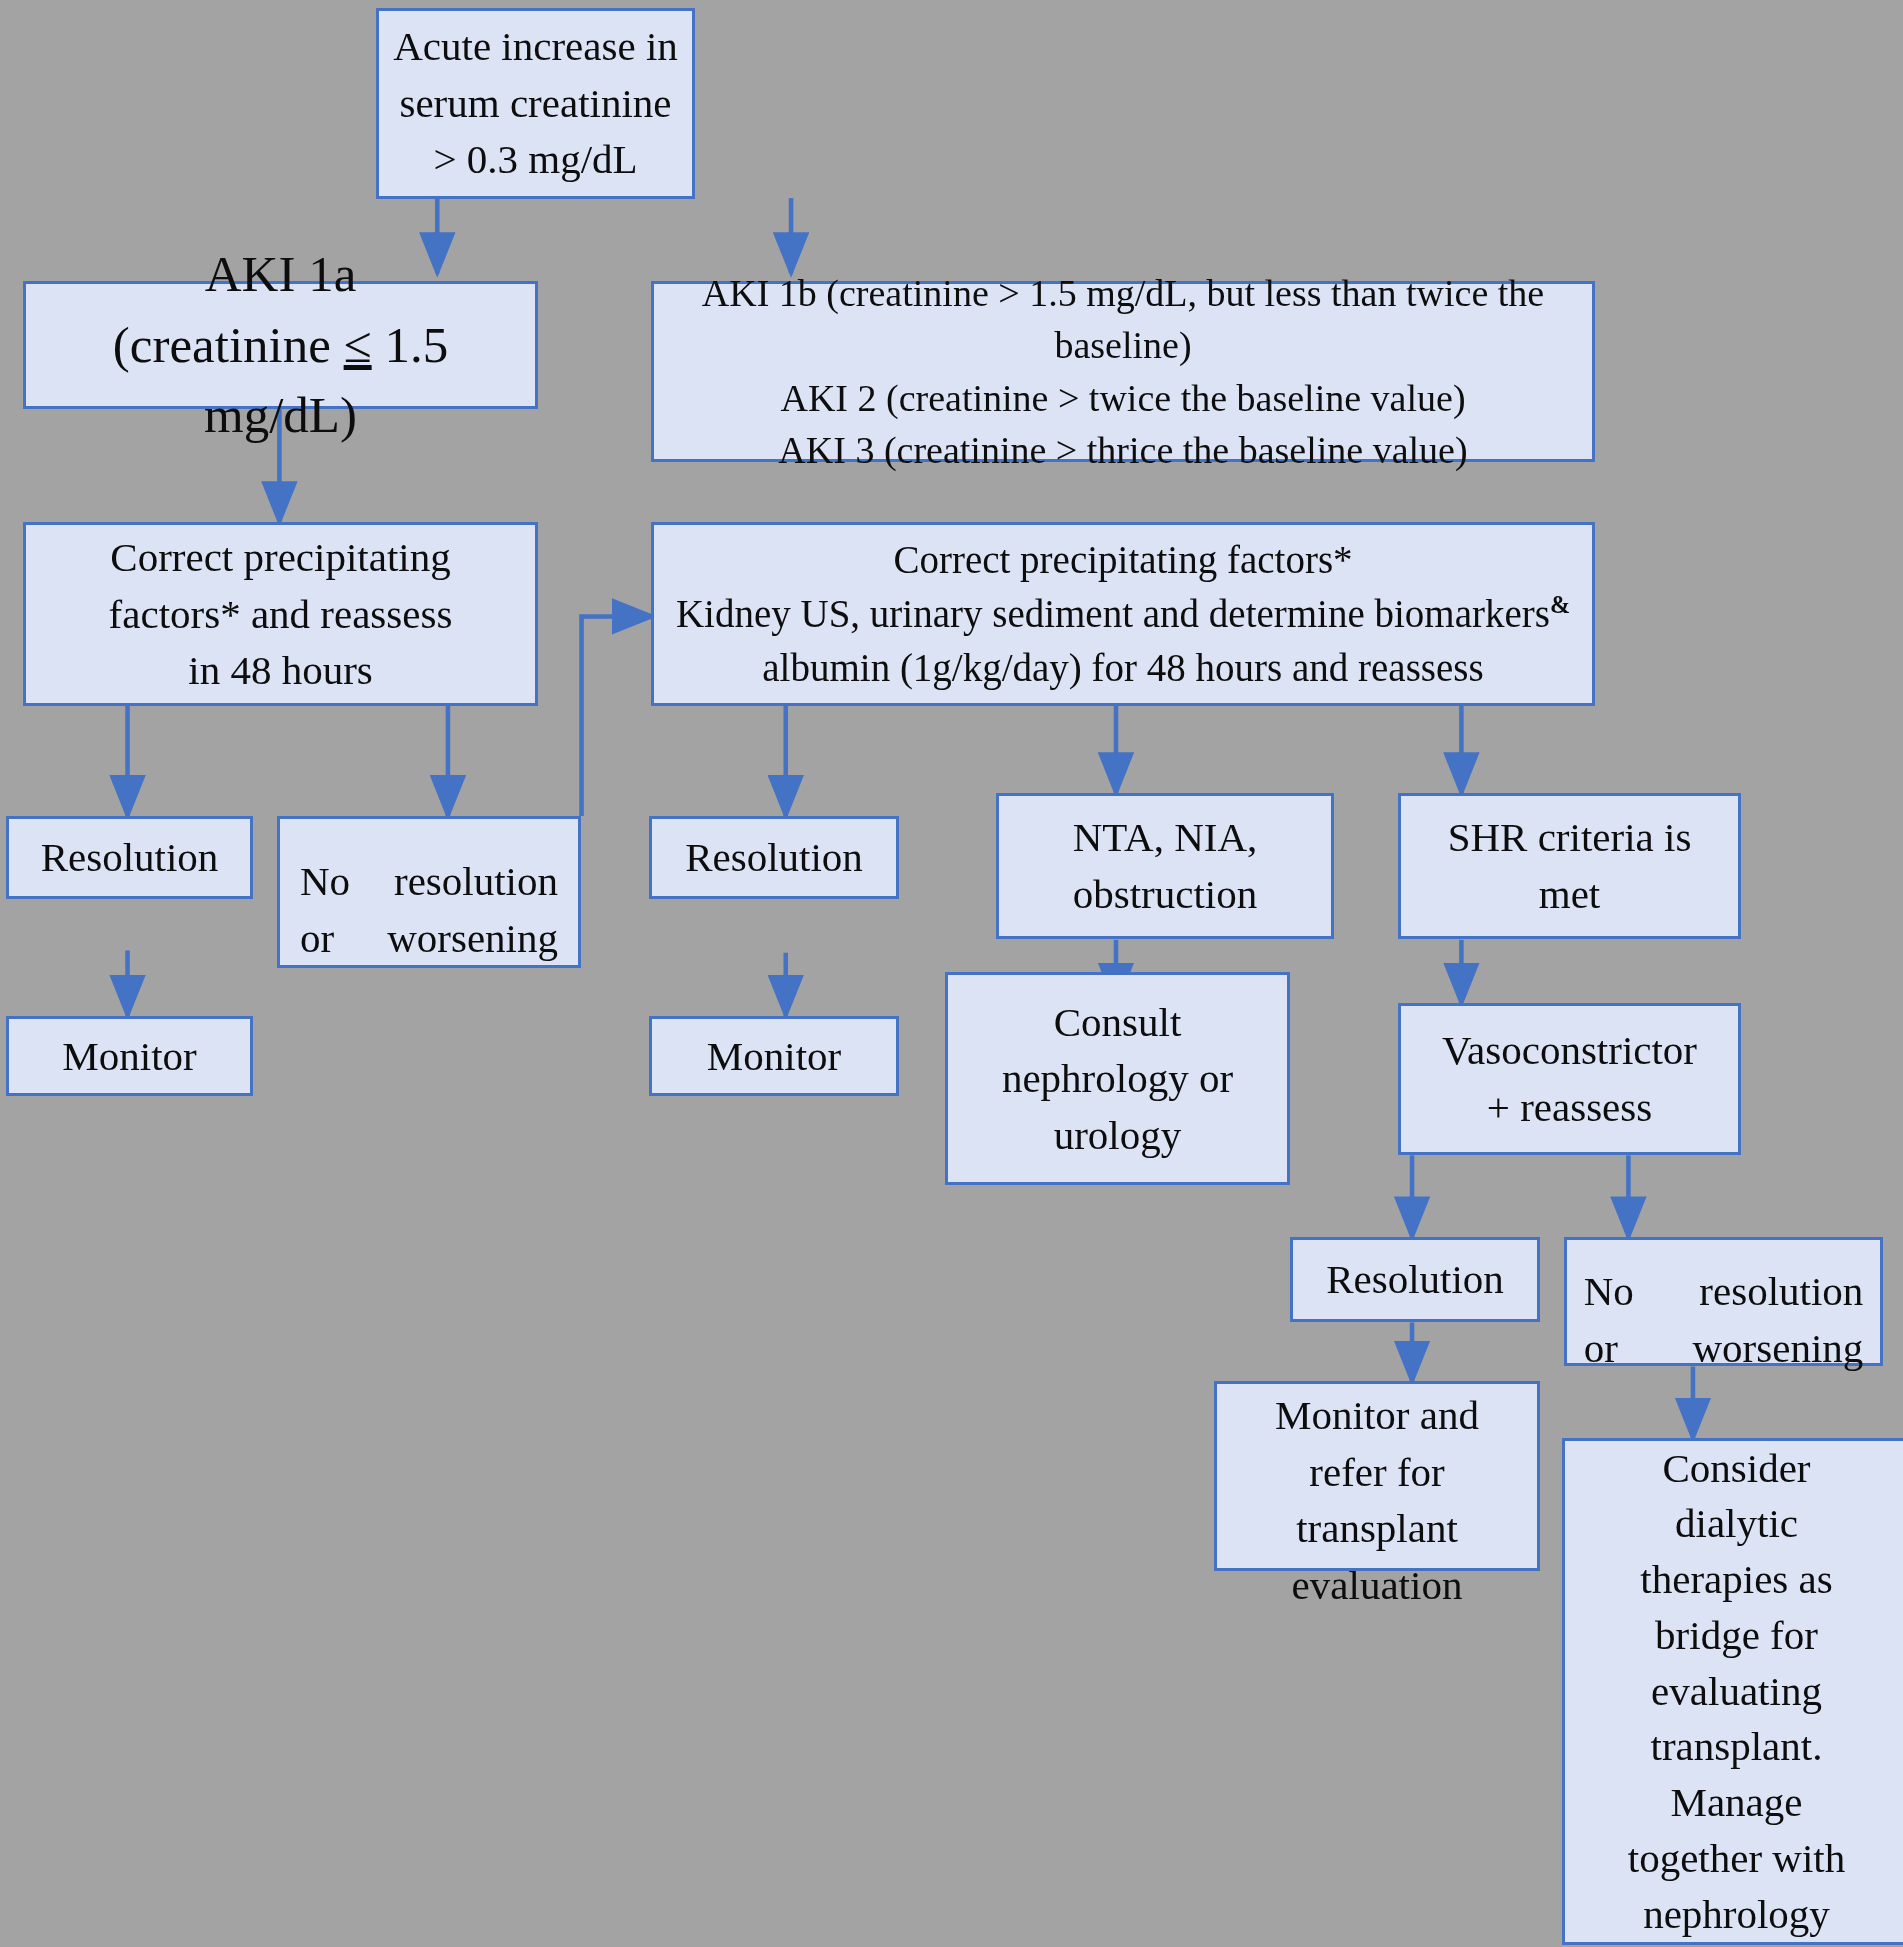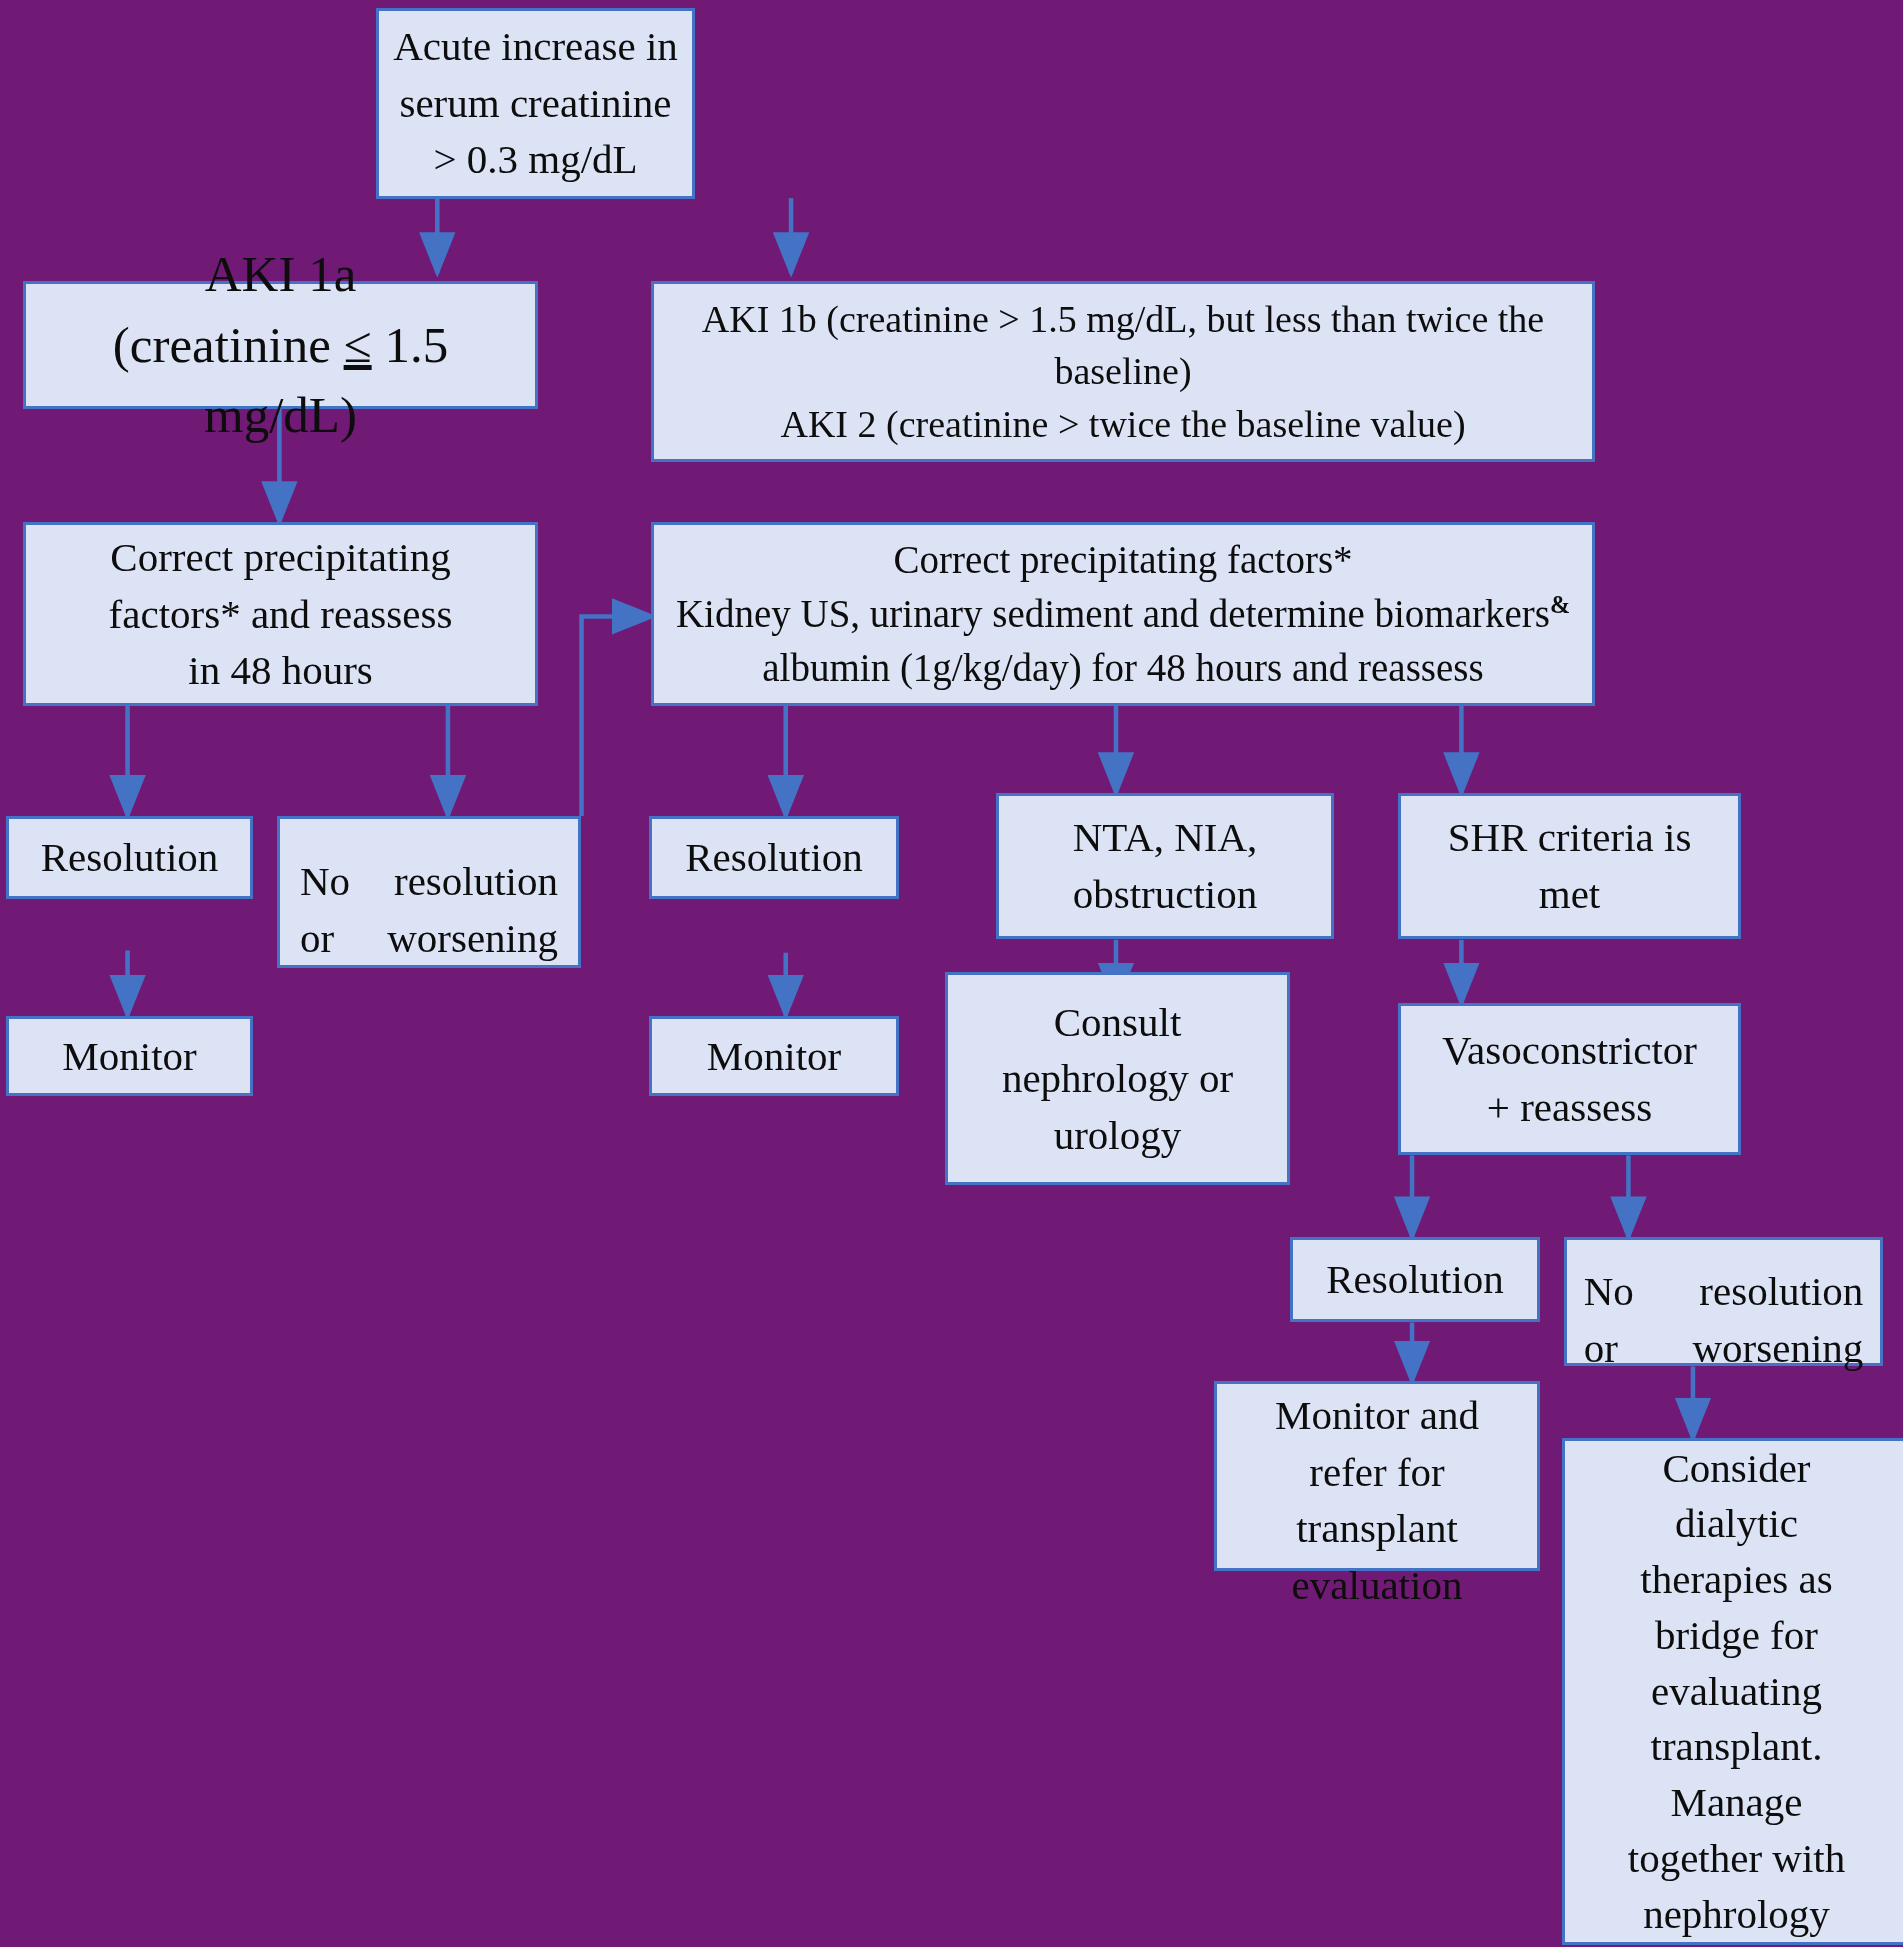--- a/index.html
+++ b/index.html
@@ -4,21 +4,21 @@
 <style>
   html, body {
     margin: 0;
     padding: 0;
     background: #ffffff;
   }
   #stage {
     position: relative;
     width: 1904px;
     height: 1948px;
-    background: #701a75;
+    background: #a3a3a3;
     font-family: "Liberation Serif", "DejaVu Serif", serif;
     overflow: hidden;
   }
   .node {
     position: absolute;
     box-sizing: border-box;
     background: #dce3f5;
     border: 3px solid #4472c4;
     display: flex;
     align-items: center;
@@ -117,21 +117,21 @@
     <span class="txt">Acute increase in
 serum creatinine
 &gt; 0.3 mg/dL</span>
   </div>
 
   <div class="node" style="left:23px; top:281px; width:515px; height:128px; font-size:51px;">
     <span class="txt"><span>AKI 1a</span><br><span>(creatinine </span><span class="ul">≤</span><span> 1.5 mg/dL)</span></span>
   </div>
 
   <div class="node" style="left:651px; top:281px; width:944px; height:181px; font-size:38px;">
-    <span class="txt"><span>AKI 1b (creatinine &gt; 1.5 mg/dL, but less than twice the baseline)</span><br><span>AKI 2 (creatinine &gt; twice the baseline value)</span><br></span>
+    <span class="txt"><span>AKI 1b (creatinine &gt; 1.5 mg/dL, but less than twice the baseline)</span><br><span>AKI 2 (creatinine &gt; twice the baseline value)</span><br><span>AKI 3 (creatinine &gt; thrice the baseline value)</span></span>
   </div>
 
   <div class="node" style="left:23px; top:522px; width:515px; height:184px;">
     <span class="txt">Correct precipitating
 factors* and reassess
 in 48 hours</span>
   </div>
 
   <div class="node" style="left:651px; top:522px; width:944px; height:184px; font-size:39px;">
     <span class="txt"><span>Correct precipitating factors*</span><br><span>Kidney US, urinary sediment and determine biomarkers</span><span class="sup">&amp;</span><br><span>albumin (1g/kg/day) for 48 hours and reassess</span></span>

